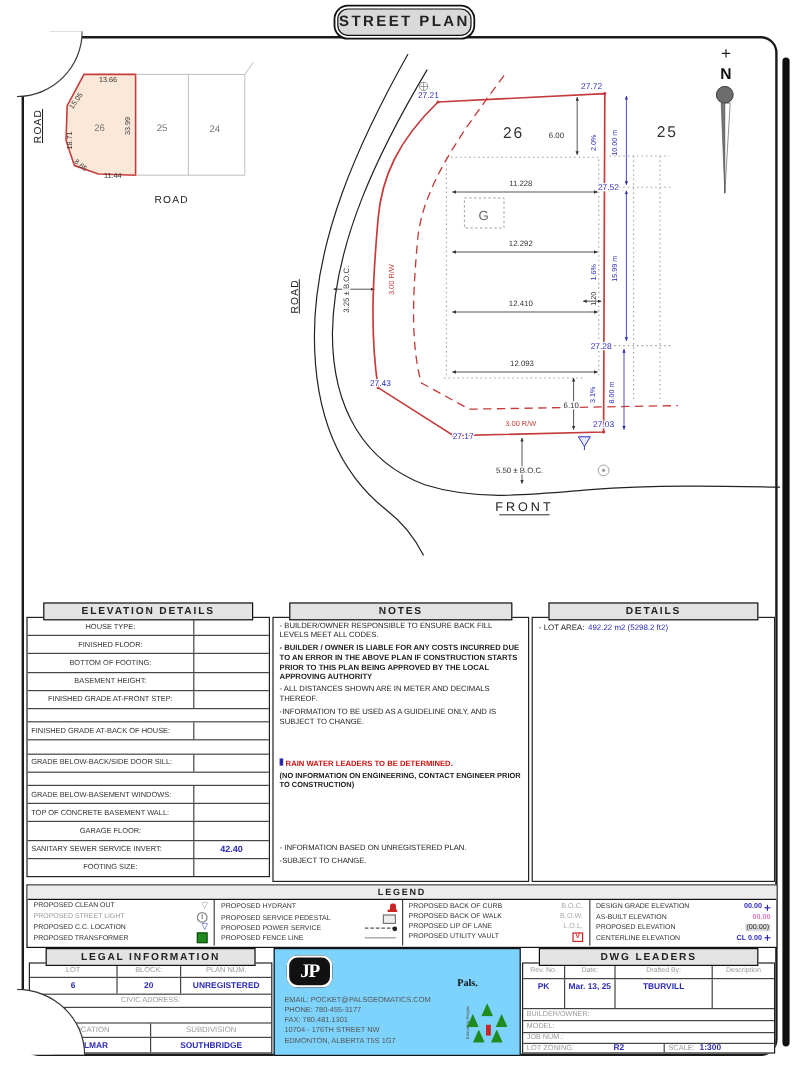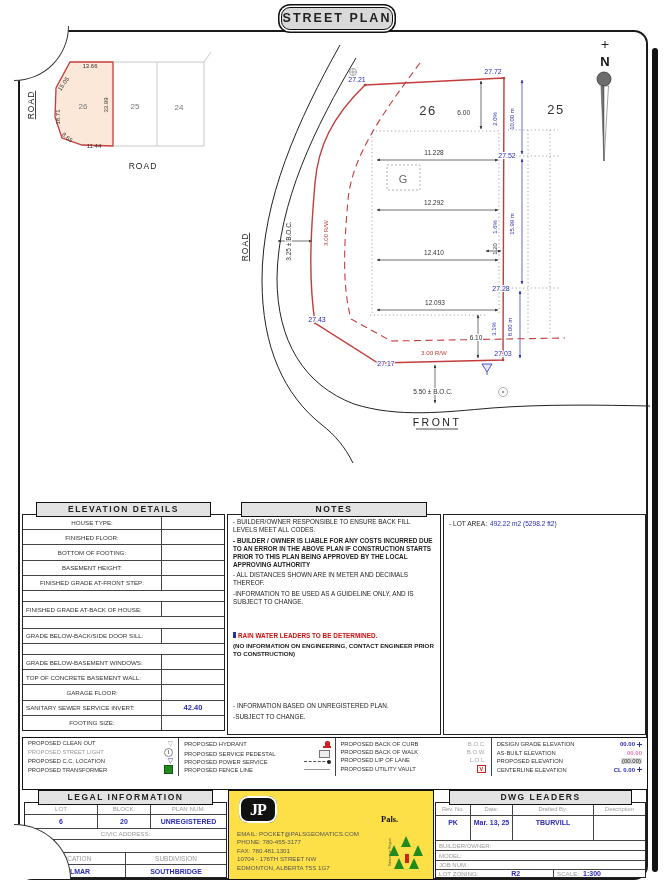--- a/index.html
+++ b/index.html
@@ -108,21 +108,21 @@
   .lc3{flex:1}
   .civic{height:10px;line-height:10px;text-align:center;font-size:6.2px;color:#9a9a9a;border-bottom:1px solid #444}
   .lfill{flex:1;border-bottom:1px solid #444}
   .ls-h{display:flex;height:11px;font-size:6.5px;color:#9a9a9a;line-height:11px;text-align:center;border-bottom:1px solid #444}
   .ls-v{display:flex;flex:1;font-size:7px;font-weight:700;color:#2b2bb5;align-items:center;text-align:center}
   .lsc1{width:100px;border-right:1px solid #444}
   .lsc2{flex:1}
   .ls-v .lsc1,.ls-v .lsc2{align-self:stretch;display:flex;align-items:center;justify-content:center}
 
   
-  #company{position:absolute;left:228px;top:790px;width:204px;height:88px;border:1.5px solid #111;background:#fde047}
+  #company{position:absolute;left:228px;top:790px;width:204px;height:88px;border:1.5px solid #111;background:#7dd3fc}
   .jp{position:absolute;left:10px;top:5px;width:38px;height:27px;background:#111;border-radius:9px;
       color:#fff;display:flex;align-items:center;justify-content:center;
       font:700 16px "Liberation Serif",serif;letter-spacing:-1px;box-shadow:inset 0 0 0 2px #fff}
   .cname{position:absolute;left:55px;top:5px;font:700 17.5px "Liberation Serif",serif;color:#111;white-space:nowrap}
   .corp{position:absolute;left:152px;top:23px;font:700 8.5px "Liberation Serif",serif;color:#111}
   .contact{position:absolute;left:8px;top:39px;font-size:6.2px;color:#555;line-height:8.4px;white-space:nowrap}
   .assoc{position:absolute;right:4px;bottom:3px;width:44px;height:42px}
   .tree{position:absolute;width:10px;height:11px;background:#1f8b1f;clip-path:polygon(50% 0,0 100%,100% 100%)}
   .door{position:absolute;left:20px;top:20px;width:4px;height:9px;background:#cc2222}
   .assoc-t{position:absolute;left:-9px;top:16px;transform:rotate(-90deg);font-size:3.5px;color:#555}
@@ -349,26 +349,28 @@
       <div class="nitem">- ALL DISTANCES SHOWN ARE IN METER AND DECIMALS THEREOF.</div>
       <div class="nitem">-INFORMATION TO BE USED AS A GUIDELINE ONLY, AND IS SUBJECT TO CHANGE.</div>
       <div class="nitem warn"><span class="info-dot"></span><span>RAIN WATER LEADERS TO BE DETERMINED.</span></div>
       <div class="nitem warnnote">(NO INFORMATION ON ENGINEERING, CONTACT ENGINEER PRIOR TO CONSTRUCTION)</div>
       <div class="nitem nfoot">- INFORMATION BASED ON UNREGISTERED PLAN.</div>
       <div class="nitem">-SUBJECT TO CHANGE.</div>
     </div>
   </div>
 
   <div class="panel" style="left:443px;top:502px;width:203px;height:233px">
+    <div class="phead">DETAILS</div>
     <div class="pbody dtbody">
       <span>- LOT AREA:</span><span class="dtval">492.22 m2 (5298.2 ft2)</span>
     </div>
   </div>
 
   <div id="legend">
+    <div class="lhead">LEGEND</div>
     <div class="lcols">
       <div class="lcol">
         <div class="litem">
             <span>PROPOSED CLEAN OUT</span>
             <span class="ic">
               <span class="i-clean">▽</span>
             </span>
           </div>
         <div class="litem">
             <span class="dimlab">PROPOSED STREET LIGHT</span>

